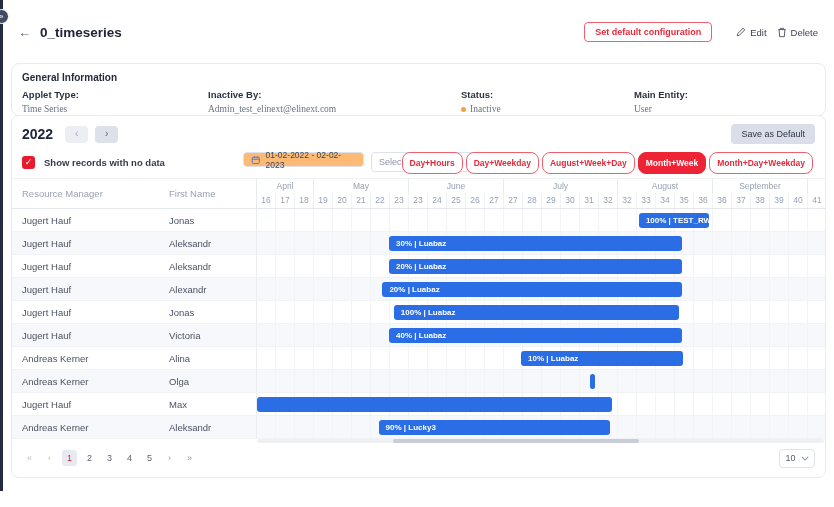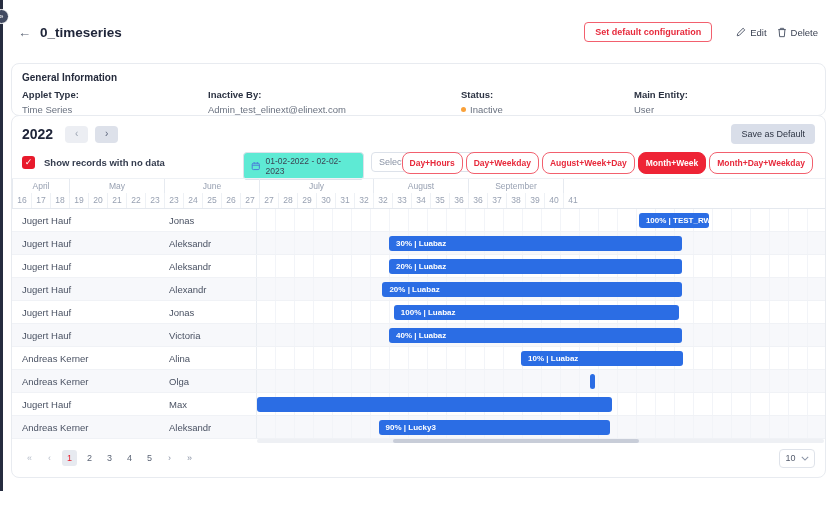--- a/index.html
+++ b/index.html
@@ -25,38 +25,38 @@
   .btn-outline-red{ border:1px solid var(--red-border); color:var(--red-text); background:#fff;
     font-size:9px; font-weight:bold; padding:4px 10px; border-radius:4px; margin-right:14px; cursor:pointer; }
   .action-link{ display:flex; align-items:flex-start; gap:4px; font-size:9.5px; color:#3c4354; margin-left:10px; cursor:pointer; }
   .action-link svg{ display:block; }
 
   .card{ position:absolute; left:11px; width:815px; background:#fff; border:1px solid var(--border); border-radius:8px; }
   .card-general{ top:63px; height:53px; }
   .gi-title{ position:absolute; left:10px; top:8px; font-size:10px; font-weight:bold; color:#252b3c; }
   .gi-fields{ position:absolute; left:10px; right:10px; top:25px; display:grid; grid-template-columns:186px 253px 173px 1fr; }
   .gi-label{ font-size:9.5px; font-weight:bold; color:#2b3242; }
-  .gi-value{ font-size:9.5px; color:#6a7280; margin-top:4px; display:flex; align-items:center; gap:4px; }
+  .gi-value{ font-size:9.5px; color:#6a7280; margin-top:4px; display:flex; align-items:center; gap:4px;font-family:Liberation Serif, serif; }
   .status-dot{ width:5px; height:5px; border-radius:50%; background:var(--orange); display:inline-block; }
 
   .card-timeline{ top:115px; height:363px; }
   .year-row{ position:absolute; left:10px; right:10px; top:8px; height:20px; display:flex; align-items:center; gap:7px; }
   .year-label{ font-size:14px; font-weight:bold; color:#20263a; margin-right:5px; }
   .nav-btn{ width:23px; height:17px; border-radius:4px; text-align:center; line-height:16px; font-size:10px; cursor:pointer; }
   .nav-btn.prev{ background:#eceef3; color:#9aa3b2; }
   .nav-btn.next{ background:#dde1ea; color:#5a647a; }
   .yr-spacer{ flex:1; }
   .btn-save-default{ background:#d9dee9; color:#2e3544; font-size:9px; padding:5px 10px; border-radius:4px; cursor:pointer; }
 
   .filter-row{ position:absolute; left:10px; right:12px; top:36px; height:20px; display:flex; align-items:center; }
   .checkbox{ width:13px; height:13px; background:#e81a2c; border-radius:3px; color:#fff; font-size:9px;
     line-height:13px; text-align:center; cursor:pointer; }
   .checkbox-label{ font-size:9.5px; font-weight:bold; color:#333b4d; margin-left:9px; }
-  .date-input{ position:absolute; left:221px; top:0; width:121px; height:28px; border:1px solid #dde2ea; border-radius:4px;
-    display:flex; align-items:center; gap:5px; padding:0 7px; font-size:8.5px; color:#3c4454; background:#5eead4; cursor:pointer; }
+  .date-input{ position:absolute; left:221px; top:0; width:121px; height:15px; border:1px solid #dde2ea; border-radius:4px;
+    display:flex; align-items:center; gap:5px; padding:0 7px; font-size:8.5px; color:#3c4454; background:#fdba74; cursor:pointer; }
   .fast-filter{ position:absolute; left:349px; top:0; width:113px; height:20px; border:1px solid #dde2ea; border-radius:4px;
     display:flex; align-items:center; padding:0 7px; font-size:9px; color:#8a93a5; background:#fff; cursor:pointer; }
   .fast-filter .ff-text{ flex:1; }
   .view-buttons{ position:absolute; right:0; top:0; display:flex; gap:3px; }
   .view-btn{ border:1px solid var(--red-border); color:var(--red-text); background:#fff; font-size:8.5px; font-weight:bold;
     padding:5px 7px; border-radius:8px; white-space:nowrap; cursor:pointer; }
   .view-btn.active{ background:var(--red); color:#fff; border-color:var(--red); }
 
   .gantt{ position:absolute; left:0; right:0; top:62px; border-top:1px solid var(--grid); }
   .gantt-header{ display:flex; border-bottom:1px solid #e4e8ee; }
@@ -176,20 +176,24 @@
         <div class="view-btn">Day+Hours</div>
         <div class="view-btn">Day+Weekday</div>
         <div class="view-btn">August+Week+Day</div>
         <div class="view-btn active">Month+Week</div>
         <div class="view-btn">Month+Day+Weekday</div>
       </span>
   </div>
 
   <div class="gantt">
     <div class="gantt-header">
+      <div class="gh-names">
+        <div class="gh-rm">Resource Manager</div>
+        <div class="gh-fn">First Name</div>
+      </div>
       <div class="gh-cal">
         <div class="months-row">
             <div class="month-cell" style="width: 57px;">April</div>
             <div class="month-cell" style="width: 95px;">May</div>
             <div class="month-cell" style="width: 95px;">June</div>
             <div class="month-cell" style="width: 114px;">July</div>
             <div class="month-cell" style="width: 95px;">August</div>
             <div class="month-cell" style="width: 95px;">September</div>
             <div class="month-cell" style="width: 19px;"></div>
           </div>

